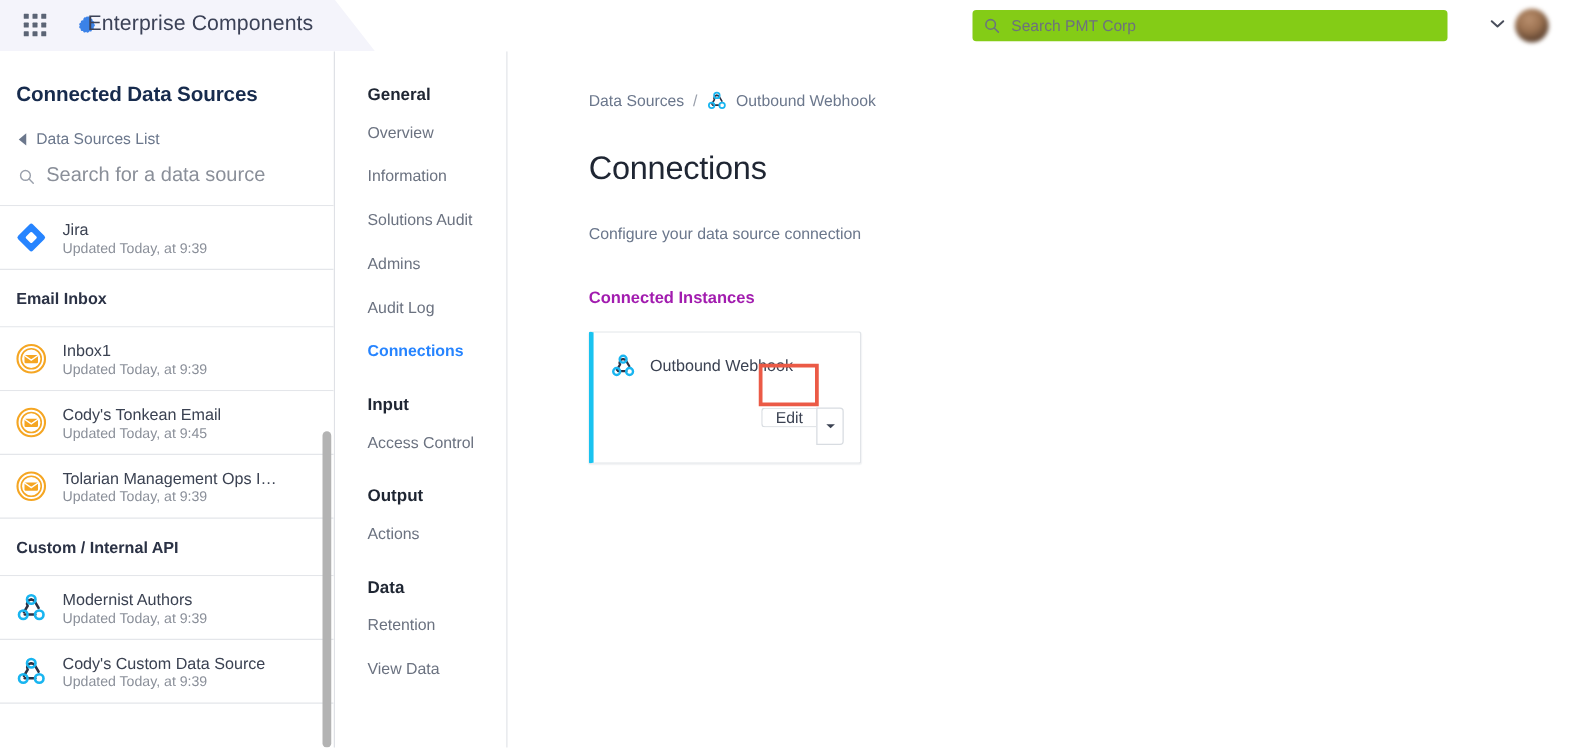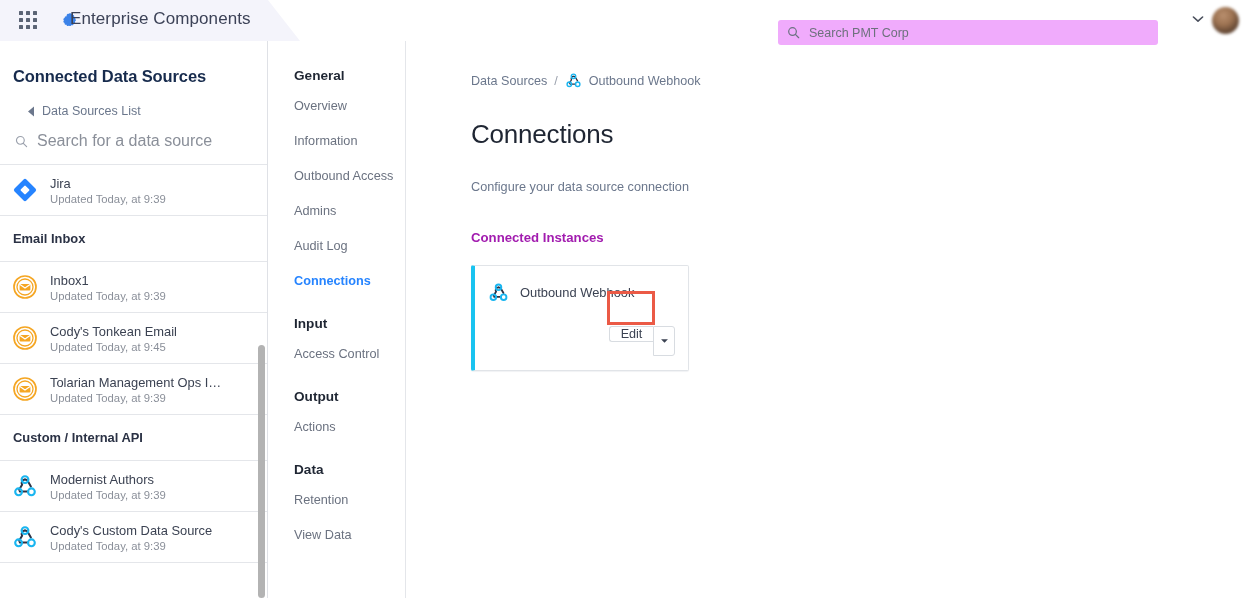--- a/index.html
+++ b/index.html
@@ -40,23 +40,23 @@
     position: absolute; left: 60px; top: 11px;
     width: 20px; height: 20px; z-index: 3;
   }
   .brand-title {
     position: absolute; left: 70px; top: 9px;
     font-size: 17px; color: #3c4257; font-weight: 400;
     letter-spacing: .1px; z-index: 3;
     white-space: nowrap;
   }
   .search-wrap {
-    position: absolute; left: 778px; top: 20px;
+    position: absolute; left: 778px; top: 8px;
     width: 380px; height: 25px;
-    background: #f0abfc; border-radius: 3px;
+    background: #84cc16; border-radius: 3px;
     display: flex; align-items: center; z-index: 3;
   }
   .search-icon { margin-left: 9px; width: 13px; height: 13px; flex: none; }
   .search-input {
     border: none; outline: none; background: transparent;
     font-family: "Liberation Sans", sans-serif;
     font-size: 12.5px; color: #5b6170;
     margin-left: 9px; width: 330px; height: 20px;
   }
   .search-input::placeholder { color: #6d717d; }
@@ -80,21 +80,21 @@
     background: #ffffff;
     border-right: 1px solid #dfe1e6;
     overflow: hidden;
   }
   .sidebar-title {
     font-size: 16.5px; font-weight: bold; color: #172b4d;
     padding: 26px 0 0 13px; letter-spacing: -.1px;
   }
   .back-link {
     display: flex; align-items: center; gap: 7px;
-    padding: 18px 0 0 27px; cursor: pointer;
+    padding: 18px 0 0 14px; cursor: pointer;
   }
   .back-arrow { width: 8px; height: 11px; flex: none; }
   .back-link span { font-size: 12.5px; color: #6b778c; }
   .ds-search {
     display: flex; align-items: center; gap: 9px;
     padding: 14px 0 0 15px;
   }
   .ds-search-icon { width: 13px; height: 13px; flex: none; }
   .ds-search input {
     border: none; outline: none; background: transparent;
@@ -359,21 +359,21 @@
     </div>
 
   <div class="sb-scrollbar"></div>
 </div>
 
 <div class="settingsnav">
   <div id="nav-body">
       <div class="nav-group-title">General</div>
       <div class="nav-item">Overview</div>
       <div class="nav-item">Information</div>
-      <div class="nav-item">Outbound Access</div>
+      <div class="nav-item">Solutions Audit</div>
       <div class="nav-item">Admins</div>
       <div class="nav-item">Audit Log</div>
       <div class="nav-item active">Connections</div>
       <div class="nav-group-title spaced">Input</div>
       <div class="nav-item">Access Control</div>
       <div class="nav-group-title spaced">Output</div>
       <div class="nav-item">Actions</div>
       <div class="nav-group-title spaced">Data</div>
       <div class="nav-item">Retention</div>
       <div class="nav-item">View Data</div>

